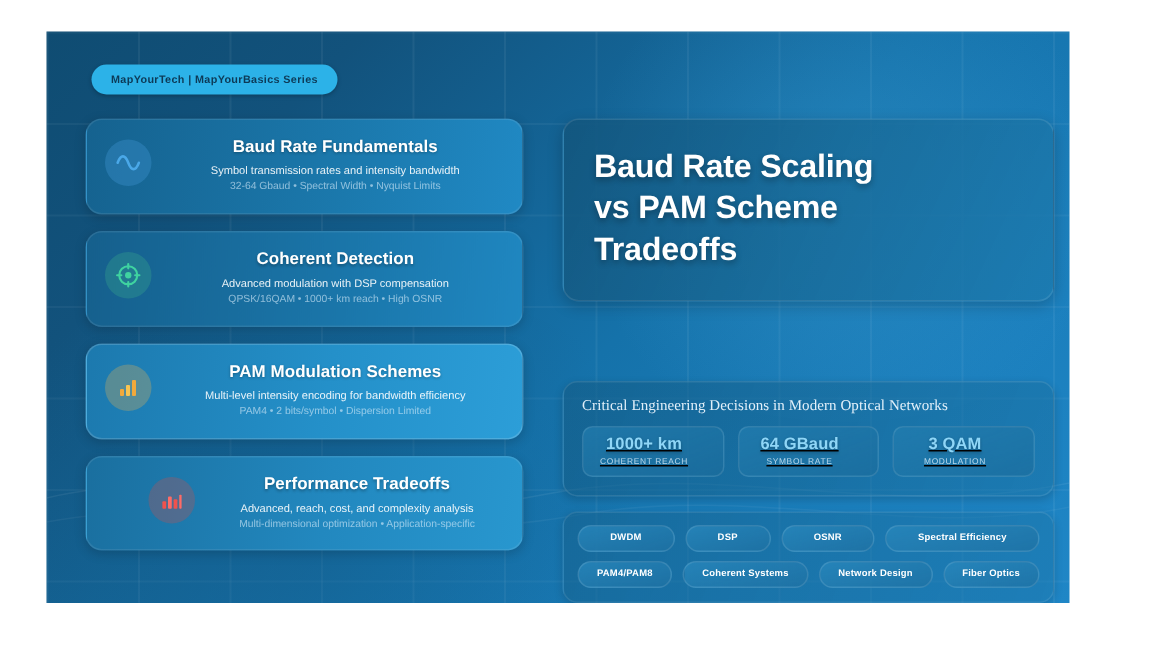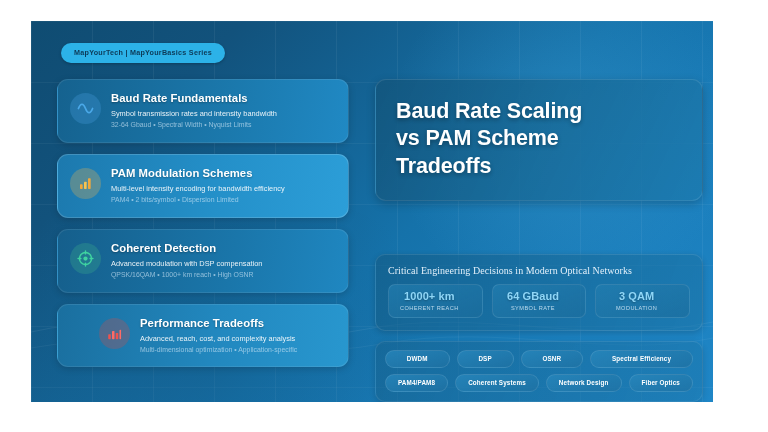--- a/index.html
+++ b/index.html
@@ -64,20 +64,21 @@
     position: relative;
     border-radius: 11px;
     padding: 11px 12px 12px 12px;
     margin-bottom: 11px;
     min-height: 63px;
     display: flex;
     align-items: flex-start;
     gap: 10px;
     box-shadow: 0 2px 7px rgba(0,0,0,.17);
     border: 1px solid rgba(255,255,255,.09);
+    text-align: center;
   }
   .feature-card.c1 { background: linear-gradient(100deg, #15628f 0%, #1b79ad 60%, #2089c4 100%); }
   .feature-card.c2 { background: linear-gradient(100deg, #1c79ae 0%, #2490c9 55%, #2c9ed8 100%); border-color: rgba(255,255,255,.16); }
   .feature-card.c3 { background: linear-gradient(100deg, #155f8c 0%, #1a76aa 60%, #1f87c1 100%); }
   .feature-card.c4 { background: linear-gradient(100deg, #1a6f9f 0%, #2288bf 55%, #2897cf 100%); padding-left: 41px; }
 
   .card-icon {
     flex: 0 0 auto;
     width: 31px; height: 31px;
     border-radius: 50%;
@@ -138,20 +139,21 @@
     margin-bottom: 8px; letter-spacing: .05px; font-family: Liberation Serif, serif;
   }
   .stats-row { display: flex; gap: 9px; }
   .stat-box {
     flex: 1 1 0;
     background: linear-gradient(160deg, rgba(35,126,176,.70) 0%, rgba(28,108,155,.60) 100%);
     border: 1px solid rgba(255,255,255,.10);
     border-radius: 7px;
     padding: 5px 16px 6px 4px;
     text-align: center;
+    text-decoration: underline;
   }
   .stat-value {
     font-size: 11px; font-weight: bold; color: #8fd6f7;
     letter-spacing: .1px; line-height: 1.1;
     text-shadow: 0 1px 2px rgba(0,0,0,.26);
   }
   .stat-label {
     font-size: 5.6px; color: rgba(226,243,255,.78);
     letter-spacing: .45px; margin-top: 3px;
   }
@@ -203,47 +205,47 @@
           <path d="M2 12 C5 4, 9 4, 12 12 C15 20, 19 20, 22 12"></path>
         </svg>
       </div>
       <div class="card-body">
         <div class="card-title">Baud Rate Fundamentals</div>
         <div class="card-sub">Symbol transmission rates and intensity bandwidth</div>
         <div class="card-meta">32-64 Gbaud • Spectral Width • Nyquist Limits</div>
       </div>
     </div>
 
+    <div class="feature-card c3">
+      <div class="card-icon ic-green">
+        <svg width="17" height="17" viewBox="0 0 24 24" fill="none" stroke="#3fd3a0" stroke-width="2" stroke-linecap="round">
+          <circle cx="12" cy="12" r="8.5"></circle>
+          <circle cx="12" cy="12" r="3" fill="#3fd3a0" stroke="none"></circle>
+          <path d="M12 1.5v4M12 18.5v4M1.5 12h4M18.5 12h4"></path>
+        </svg>
+      </div>
+      <div class="card-body">
+        <div class="card-title">Coherent Detection</div>
+        <div class="card-sub">Advanced modulation with DSP compensation</div>
+        <div class="card-meta">QPSK/16QAM • 1000+ km reach • High OSNR</div>
+      </div>
+    </div>
+
     <div class="feature-card c2">
       <div class="card-icon ic-amber">
         <svg width="16" height="16" viewBox="0 0 24 24">
           <rect x="3" y="14" width="4" height="7" rx="1" fill="#f2a93b"></rect>
           <rect x="9" y="10" width="4" height="11" rx="1" fill="#f8c451"></rect>
           <rect x="15" y="5" width="4" height="16" rx="1" fill="#f2a93b"></rect>
         </svg>
       </div>
       <div class="card-body">
         <div class="card-title">PAM Modulation Schemes</div>
         <div class="card-sub">Multi-level intensity encoding for bandwidth efficiency</div>
         <div class="card-meta">PAM4 • 2 bits/symbol • Dispersion Limited</div>
-      </div>
-    </div>
-
-    <div class="feature-card c3">
-      <div class="card-icon ic-green">
-        <svg width="17" height="17" viewBox="0 0 24 24" fill="none" stroke="#3fd3a0" stroke-width="2" stroke-linecap="round">
-          <circle cx="12" cy="12" r="8.5"></circle>
-          <circle cx="12" cy="12" r="3" fill="#3fd3a0" stroke="none"></circle>
-          <path d="M12 1.5v4M12 18.5v4M1.5 12h4M18.5 12h4"></path>
-        </svg>
-      </div>
-      <div class="card-body">
-        <div class="card-title">Coherent Detection</div>
-        <div class="card-sub">Advanced modulation with DSP compensation</div>
-        <div class="card-meta">QPSK/16QAM • 1000+ km reach • High OSNR</div>
       </div>
     </div>
 
     <div class="feature-card c4">
       <div class="card-icon ic-red">
         <svg width="15" height="15" viewBox="0 0 24 24">
           <rect x="2" y="13" width="4" height="8" rx="1" fill="#f0524d"></rect>
           <rect x="8" y="8" width="4" height="13" rx="1" fill="#ff6b66"></rect>
           <rect x="14" y="11" width="4" height="10" rx="1" fill="#f0524d"></rect>
           <rect x="20" y="6" width="2.5" height="15" rx="1" fill="#ff6b66"></rect>

